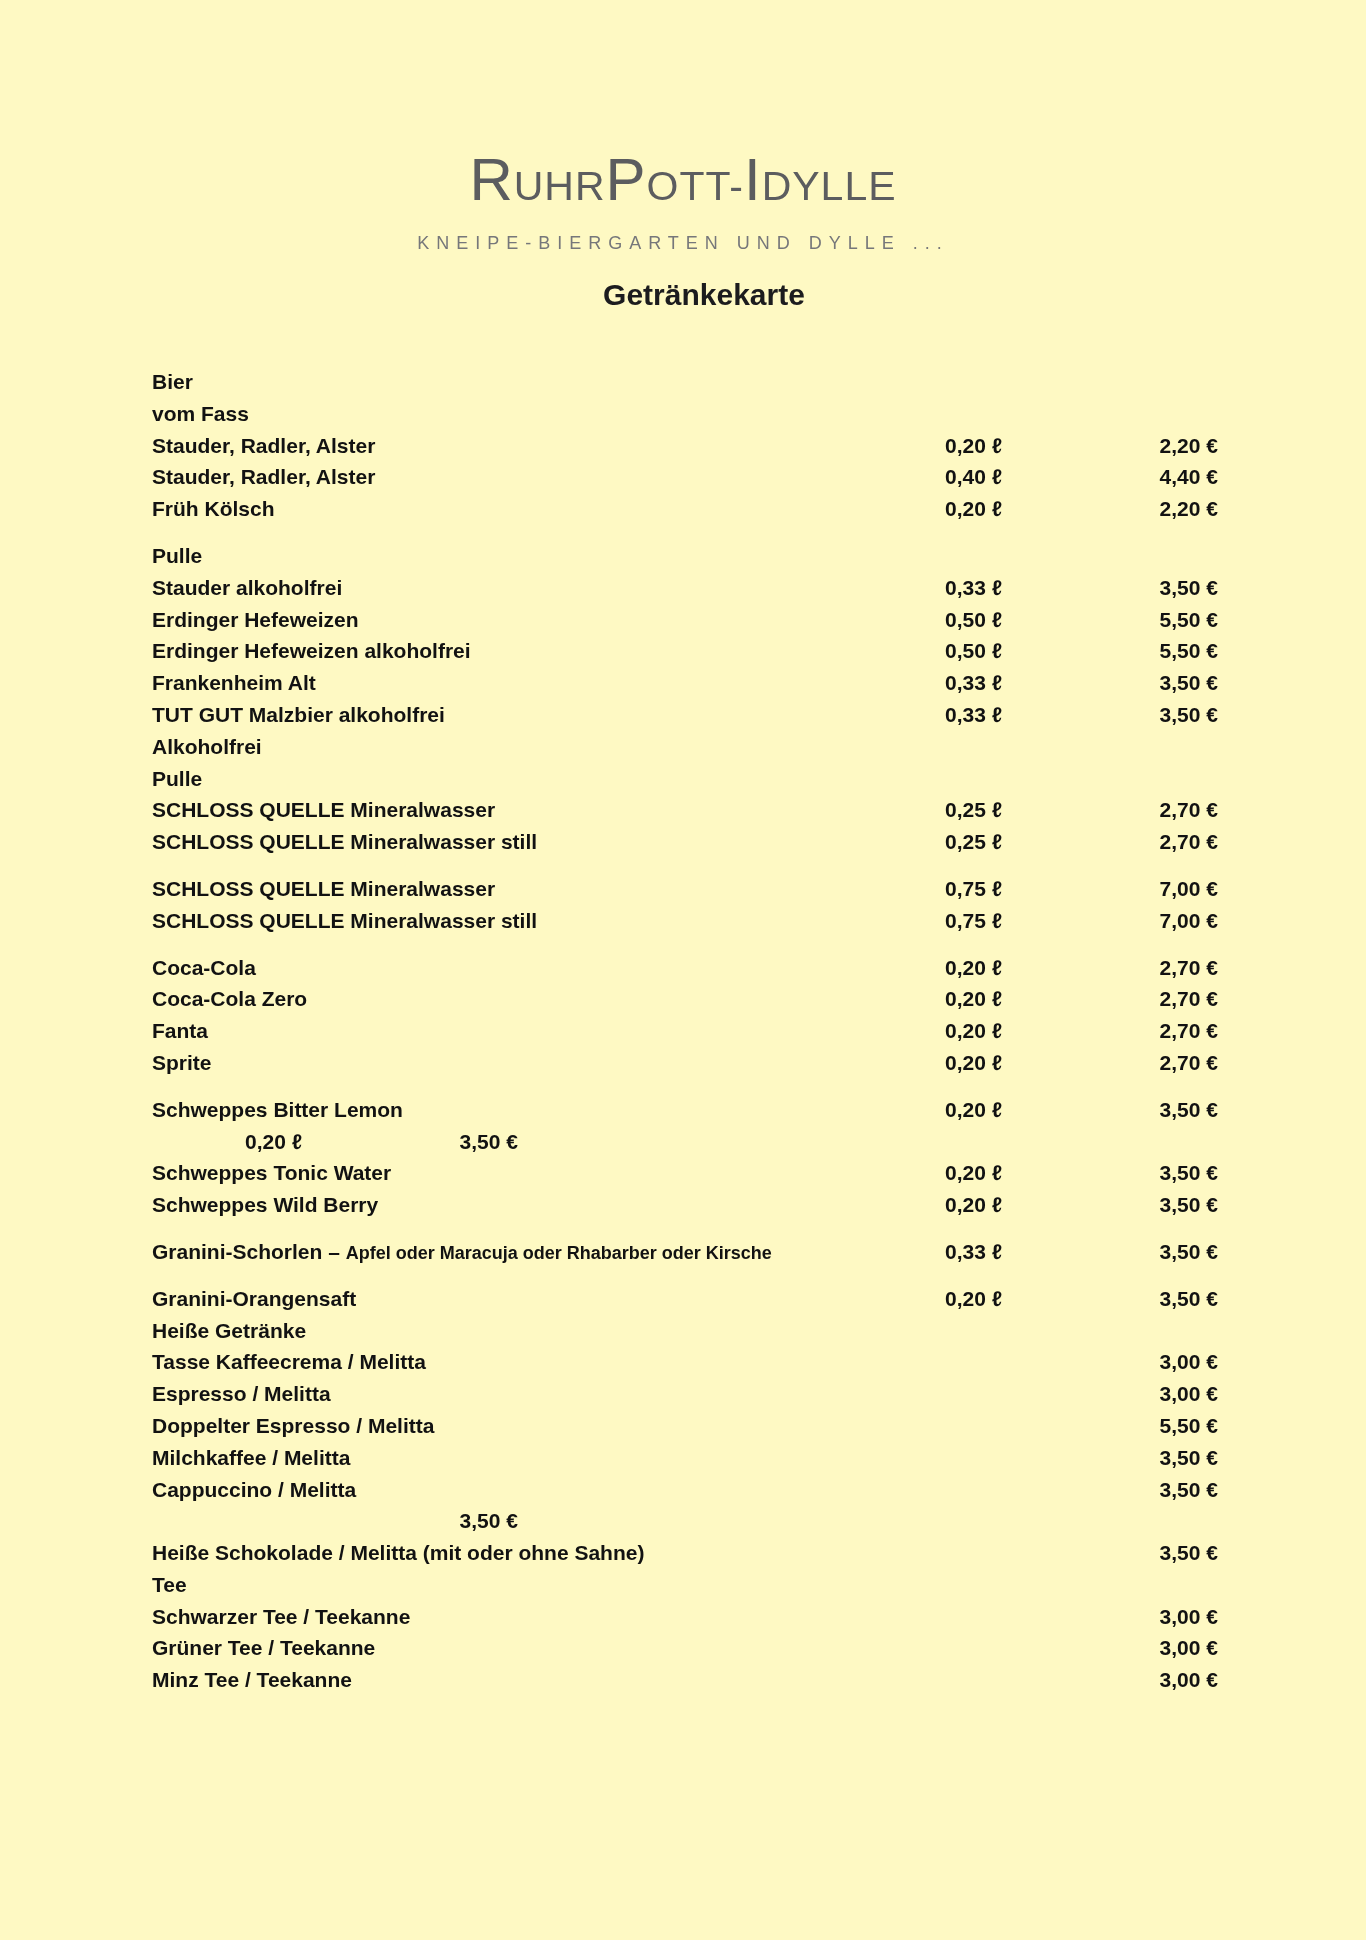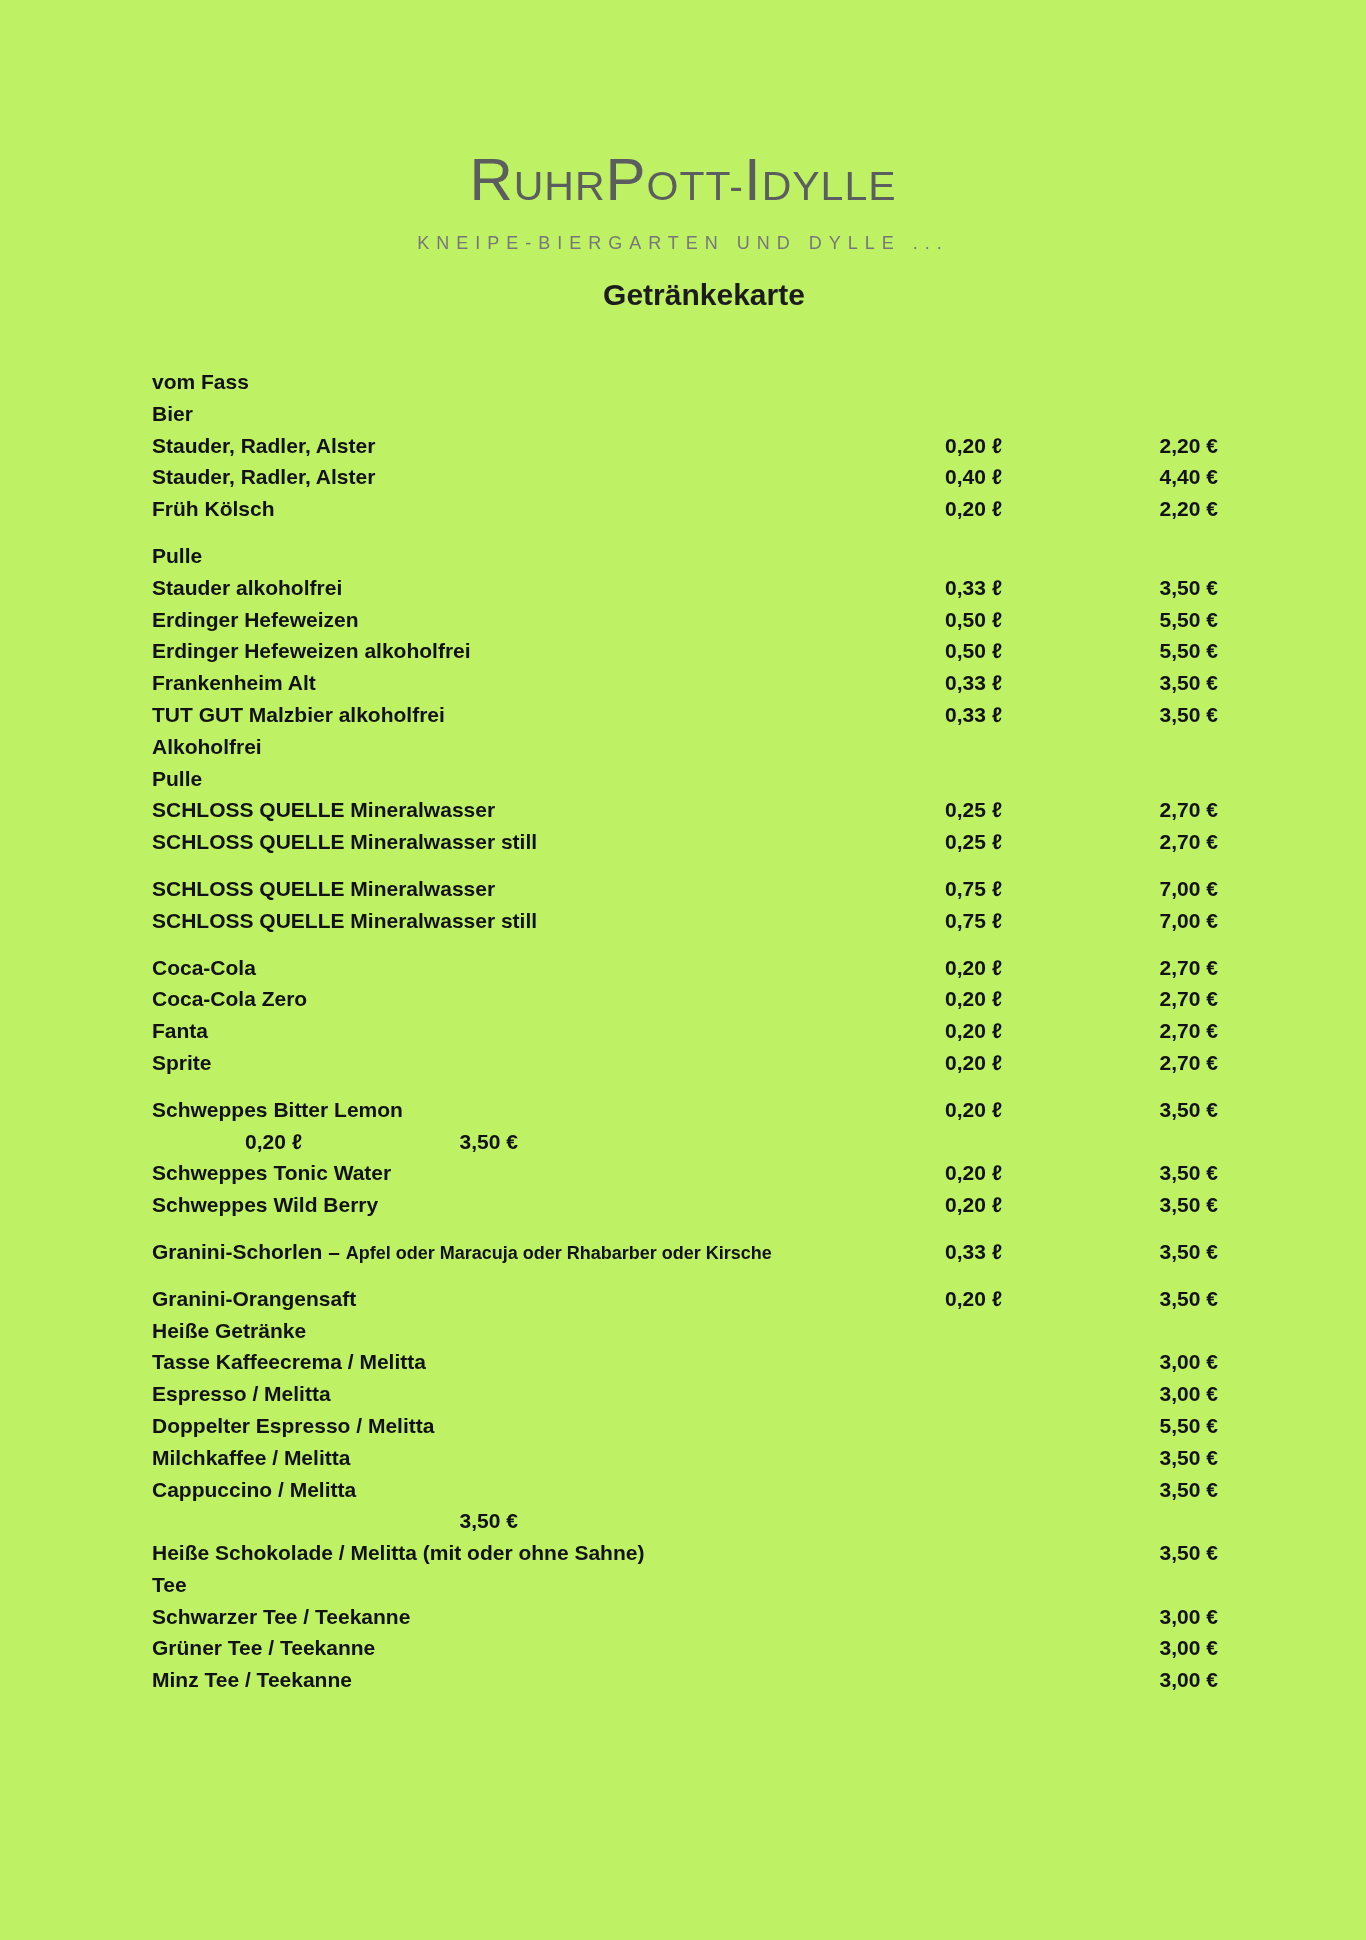--- a/index.html
+++ b/index.html
@@ -1,19 +1,19 @@
 <!DOCTYPE html>
 <html><head>
 <meta charset="utf-8">
 <style>
   html,body{margin:0;padding:0;background:#ffffff;}
   .page{
     position:relative;
     width:1366px;height:1940px;
-    background:#bef264;
+    background:#fef9c3;
     font-family:"Liberation Sans","DejaVu Sans",sans-serif;
     overflow:hidden;
   }
   
   .logo-block{
     position:absolute;top:148px;left:0;width:100%;
     text-align:center;
   }
   .brand{
     color:#5c5d5f;
@@ -62,22 +62,22 @@
     <div class="brand">
       <span><span class="cap">R</span><span class="rest">UHR</span></span><span><span class="cap">P</span><span class="rest">OTT-</span></span><span><span class="cap">I</span><span class="rest">DYLLE</span></span>
     </div>
     <div class="tagline">KNEIPE-BIERGARTEN UND DYLLE ...</div>
   </div>
 
   <div class="doc-title">Getränkekarte</div>
 
   <div class="menu" id="menu">
       <div class="section">
+        <div class="heading">Bier</div>
         <div class="heading">vom Fass</div>
-        <div class="heading">Bier</div>
         <div class="group">
           <div class="row">
             <div class="name">Stauder, Radler, Alster</div>
             <div class="vol">0,20 ℓ</div>
             <div class="price">2,20 €</div>
           </div>
           <div class="row">
             <div class="name">Stauder, Radler, Alster</div>
             <div class="vol">0,40 ℓ</div>
             <div class="price">4,40 €</div>

